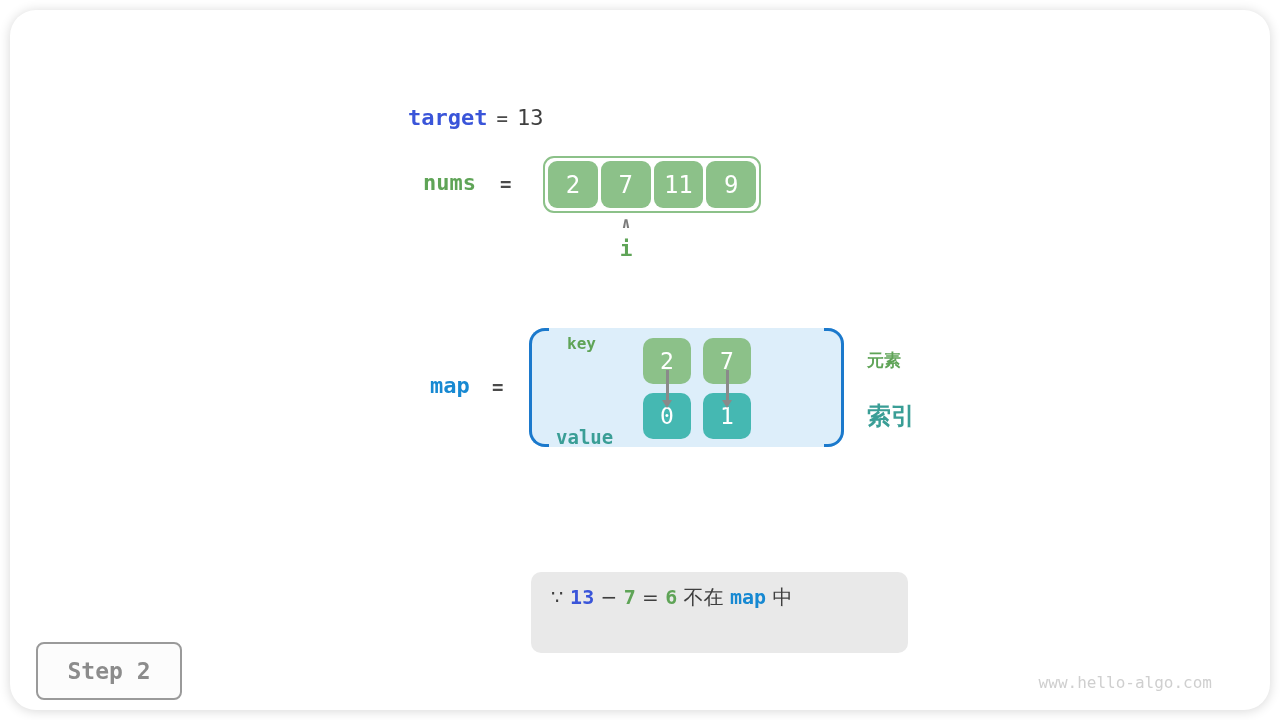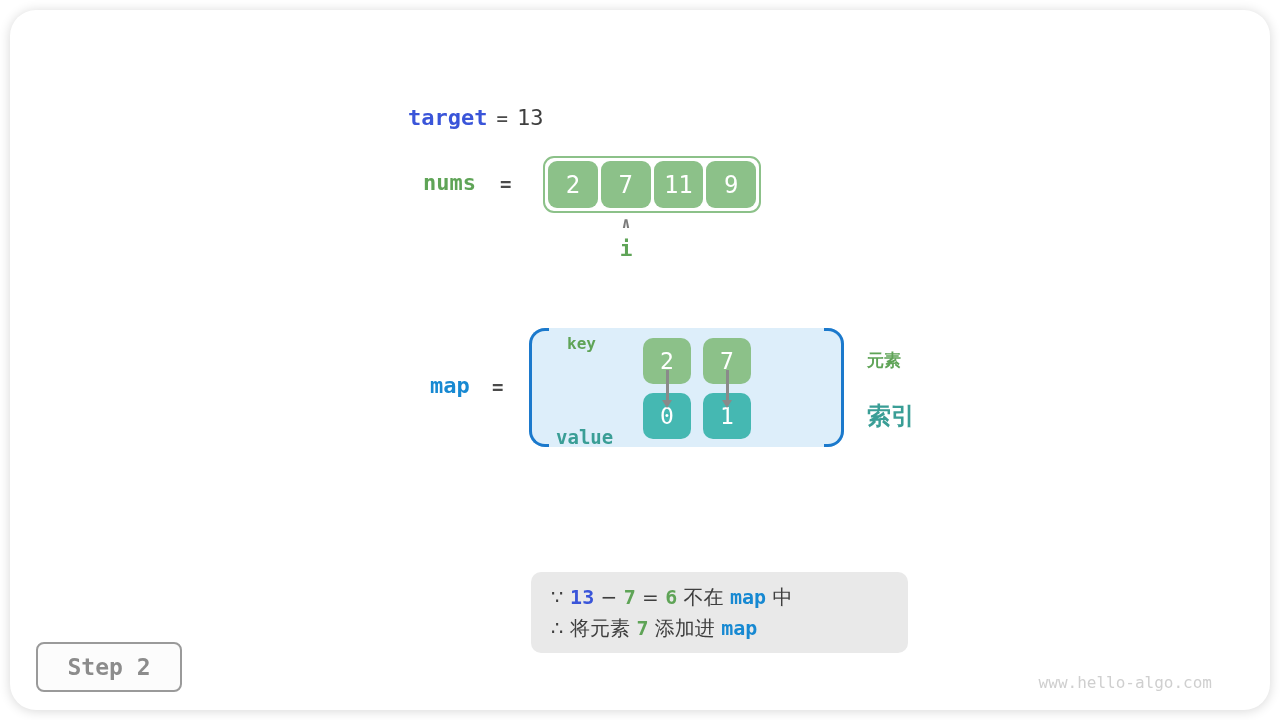--- a/index.html
+++ b/index.html
@@ -77,21 +77,21 @@
   .caption { left:490px; top:513px; font-size:21px; color:#3f3f3f; }
   .caption [data-role] { font-size:21px; }
 
   .note-box { left:477px; top:562px; width:377px; height:81px;
               background:#e9e9e9; border-radius:10px;
               padding:11px 20px; display:flex; flex-direction:column;
               justify-content:space-between;margin-left:44px; }
   .note-line { font-size:20px; line-height:28px; color:#3f3f3f; }
 
   
-  .step-chip { left:26px; top:632px; width:146px; height:50px;
+  .step-chip { left:26px; top:632px; width:146px; height:58px;
                background:#fcfcfc; border:2px solid #9a9a9a; border-radius:8px;
                display:flex; align-items:center; justify-content:center;
                color:#8c8c8c; font-size:23px; font-weight:bold; }
   .watermark { right:58px; top:663px; font-size:16px; color:#cfcfcf; }
 </style>
 </head>
 <body>
 
 <div class="card">
 
@@ -133,20 +133,19 @@
       </div>
     <div class="cell cell-value mono">1</div>
   </div>
 
   <div class="abs element-label">元素</div>
   <div class="abs index-label">索引</div>
 
 
   <div class="abs note-box">
     <div class="note-line"><span class="seg" data-role="plain">∵ </span><span class="seg" data-role="royal">13</span><span class="seg" data-role="plain"> − </span><span class="seg" data-role="green">7</span><span class="seg" data-role="plain"> = </span><span class="seg" data-role="green">6</span><span class="seg" data-role="plain"> 不在 </span><span class="seg" data-role="azure">map</span><span class="seg" data-role="plain"> 中</span></div>
-    <div class="note-line"><span class="seg" data-role="plain">∴ 将元素 </span><span class="seg" data-role="green">7</span><span class="seg" data-role="plain"> 添加进 </span><span class="seg" data-role="azure">map</span></div>
   </div>
 
   <div class="abs step-chip mono">Step 2</div>
 
   <div class="abs watermark mono">www.hello-algo.com</div>
 
 </div>
 
 </body></html>

